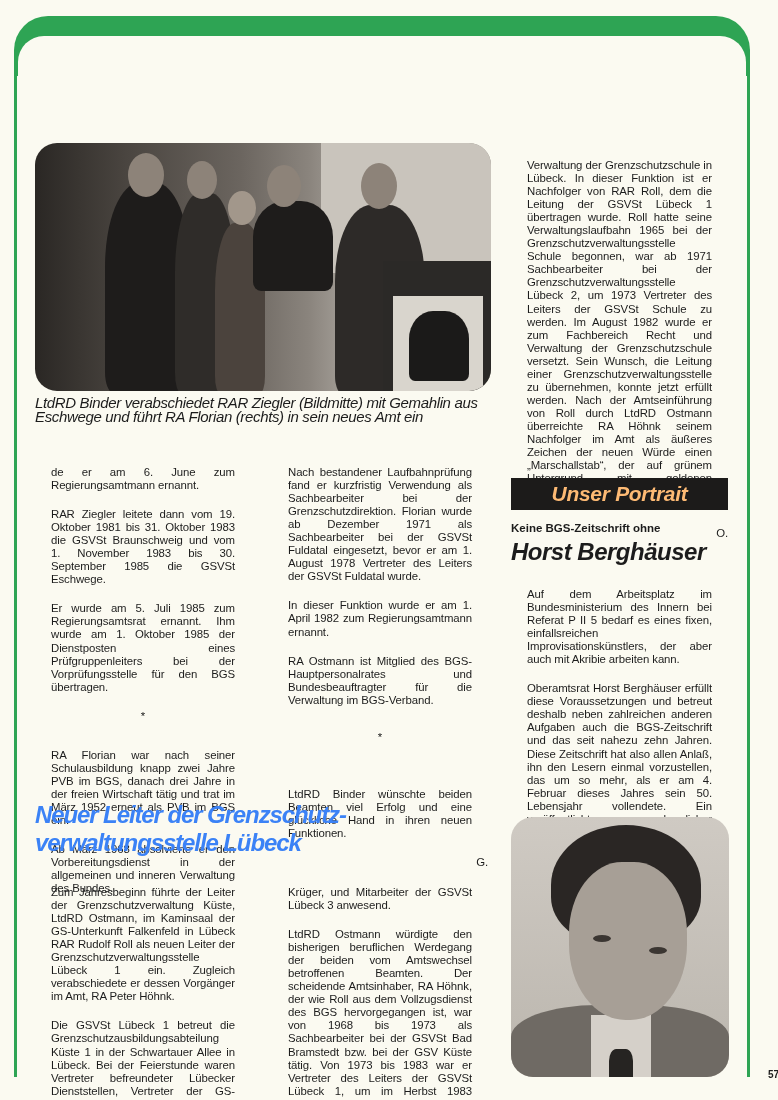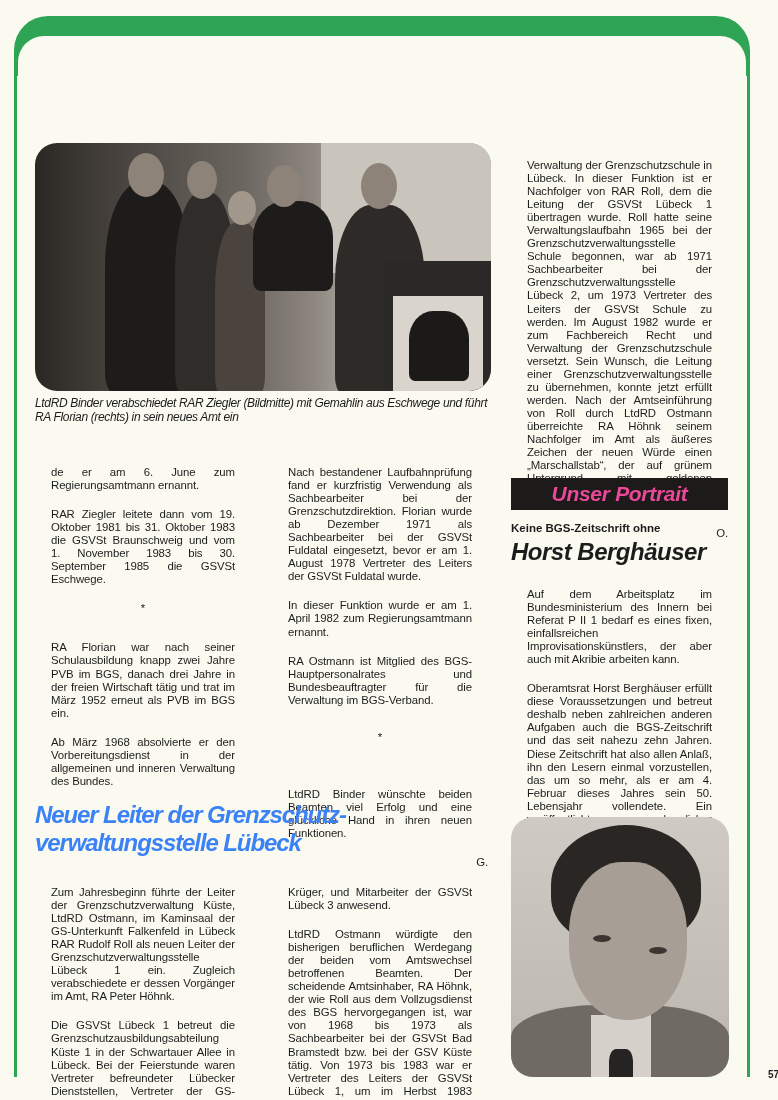--- a/index.html
+++ b/index.html
@@ -32,26 +32,26 @@
   }
   .photo .wall { position:absolute; right:0; top:0; width:170px; height:130px; background:#c9c4bc; }
   .photo .person { position:absolute; border-radius:40% 40% 10% 10%; background:#1e1c1b; }
   .photo .head { position:absolute; border-radius:50%; background:#8d8379; }
   .photo .lectern { position:absolute; right:0; bottom:0; width:108px; height:130px; background:#2b2927; }
   .photo .lectern-panel { position:absolute; right:8px; bottom:0; width:90px; height:95px; background:#d9d5cd; }
   .photo .eagle { position:absolute; right:22px; bottom:10px; width:60px; height:70px; background:#1b1a19; border-radius:40% 40% 10% 10%; }
 
   .caption {
     position:absolute; left:35px; top:396px; width:470px;
-    font-size:12px; line-height:14px; font-style:italic; letter-spacing:-0.35px;
+    font-size:15px; line-height:14px; font-style:italic; letter-spacing:-0.35px;
   }
 
   .portrait-bar {
     position:absolute; left:511px; top:478px; width:217px; height:32px;
-    background:#1c1b1a; color:#ec4899; text-align:center;
+    background:#1c1b1a; color:#fdba74; text-align:center;
     font-size:21px; font-weight:bold; font-style:italic; line-height:32px; letter-spacing:-0.3px;
   }
   .kicker { position:absolute; left:511px; top:522px; font-size:11.5px; font-weight:bold; }
   .name-head { position:absolute; left:511px; top:538px; font-size:24px; font-weight:bold; font-style:italic; letter-spacing:-0.5px; }
 
   .headline {
     position:absolute; left:35px; top:801px; width:470px;
     font-size:24px; line-height:28px; font-weight:bold; font-style:italic; letter-spacing:-1.1px; color:#3b82f6;
   }
 
@@ -90,20 +90,21 @@
   <div class="head" style="left:326px;top:20px;width:36px;height:46px;"></div>
   <div class="lectern"></div>
   <div class="lectern-panel"></div>
   <div class="eagle"></div>
 </div>
 <div class="caption">LtdRD Binder verabschiedet RAR Ziegler (Bildmitte) mit Gemahlin aus Eschwege und führt RA Florian (rechts) in sein neues Amt ein</div>
 
 <div class="col" style="left:35px;top:450px;width:216px;">
   <p>de er am 6. June zum Regierungsamtmann ernannt.</p>
   <p>RAR Ziegler leitete dann vom 19. Oktober 1981 bis 31. Oktober 1983 die GSVSt Braunschweig und vom 1. November 1983 bis 30. September 1985 die GSVSt Eschwege.</p>
+  <p>Er wurde am 5. Juli 1985 zum Regierungsamtsrat ernannt. Ihm wurde am 1. Oktober 1985 der Dienstposten eines Prüfgruppenleiters bei der Vorprüfungsstelle für den BGS übertragen.</p>
   <p class="star" style="margin:10px 0 26px;">*</p>
   <p>RA Florian war nach seiner Schulausbildung knapp zwei Jahre PVB im BGS, danach drei Jahre in der freien Wirtschaft tätig und trat im März 1952 erneut als PVB im BGS ein.</p>
   <p>Ab März 1968 absolvierte er den Vorbereitungsdienst in der allgemeinen und inneren Verwaltung des Bundes.</p>
 </div>
 
 <div class="col" style="left:272px;top:450px;width:216px;">
   <p>Nach bestandener Laufbahnprüfung fand er kurzfristig Verwendung als Sachbearbeiter bei der Grenzschutzdirektion. Florian wurde ab Dezember 1971 als Sachbearbeiter bei der GSVSt Fuldatal eingesetzt, bevor er am 1. August 1978 Vertreter des Leiters der GSVSt Fuldatal wurde.</p>
   <p>In dieser Funktion wurde er am 1. April 1982 zum Regierungsamtmann ernannt.</p>
   <p>RA Ostmann ist Mitglied des BGS-Hauptpersonalrates und Bundesbeauftragter für die Verwaltung im BGS-Verband.</p>
   <p class="star" style="margin:24px 0 44px;">*</p>
@@ -119,21 +120,21 @@
   <div class="sig">
       <span></span>
       <span>O.</span>
     </div>
 </div>
 
 <div class="portrait-bar">Unser Portrait</div>
 <div class="kicker">Keine BGS-Zeitschrift ohne</div>
 <div class="name-head">Horst Berghäuser</div>
 <div class="col" style="left:511px;top:572px;width:217px;">
-  <p>Auf dem Arbeitsplatz im Bundesministerium des Innern bei Referat P II 1 bedarf es eines fixen, einfallsreichen Improvisationskünstlers, der aber auch mit Akribie arbeiten kann.</p>
+  <p>Auf dem Arbeitsplatz im Bundesministerium des Innern bei Referat P II 5 bedarf es eines fixen, einfallsreichen Improvisationskünstlers, der aber auch mit Akribie arbeiten kann.</p>
   <p>Oberamtsrat Horst Berghäuser erfüllt diese Voraussetzungen und betreut deshalb neben zahlreichen anderen Aufgaben auch die BGS-Zeitschrift und das seit nahezu zehn Jahren. Diese Zeitschrift hat also allen Anlaß, ihn den Lesern einmal vorzustellen, das um so mehr, als er am 4. Februar dieses Jahres sein 50. Lebensjahr vollendete. Ein veröffentlichter herzlicher Glückwunsch ist deshalb wohl am Platze.</p>
 </div>
 
 <div class="headline">
   <div>Neuer Leiter der Grenzschutz-</div>
   <div>verwaltungsstelle Lübeck</div>
 </div>
 
 <div class="col" style="left:35px;top:870px;width:216px;">
   <p>Zum Jahresbeginn führte der Leiter der Grenzschutzverwaltung Küste, LtdRD Ostmann, im Kaminsaal der GS-Unterkunft Falkenfeld in Lübeck RAR Rudolf Roll als neuen Leiter der Grenzschutzverwaltungsstelle Lübeck 1 ein. Zugleich verabschiedete er dessen Vorgänger im Amt, RA Peter Höhnk.</p>

